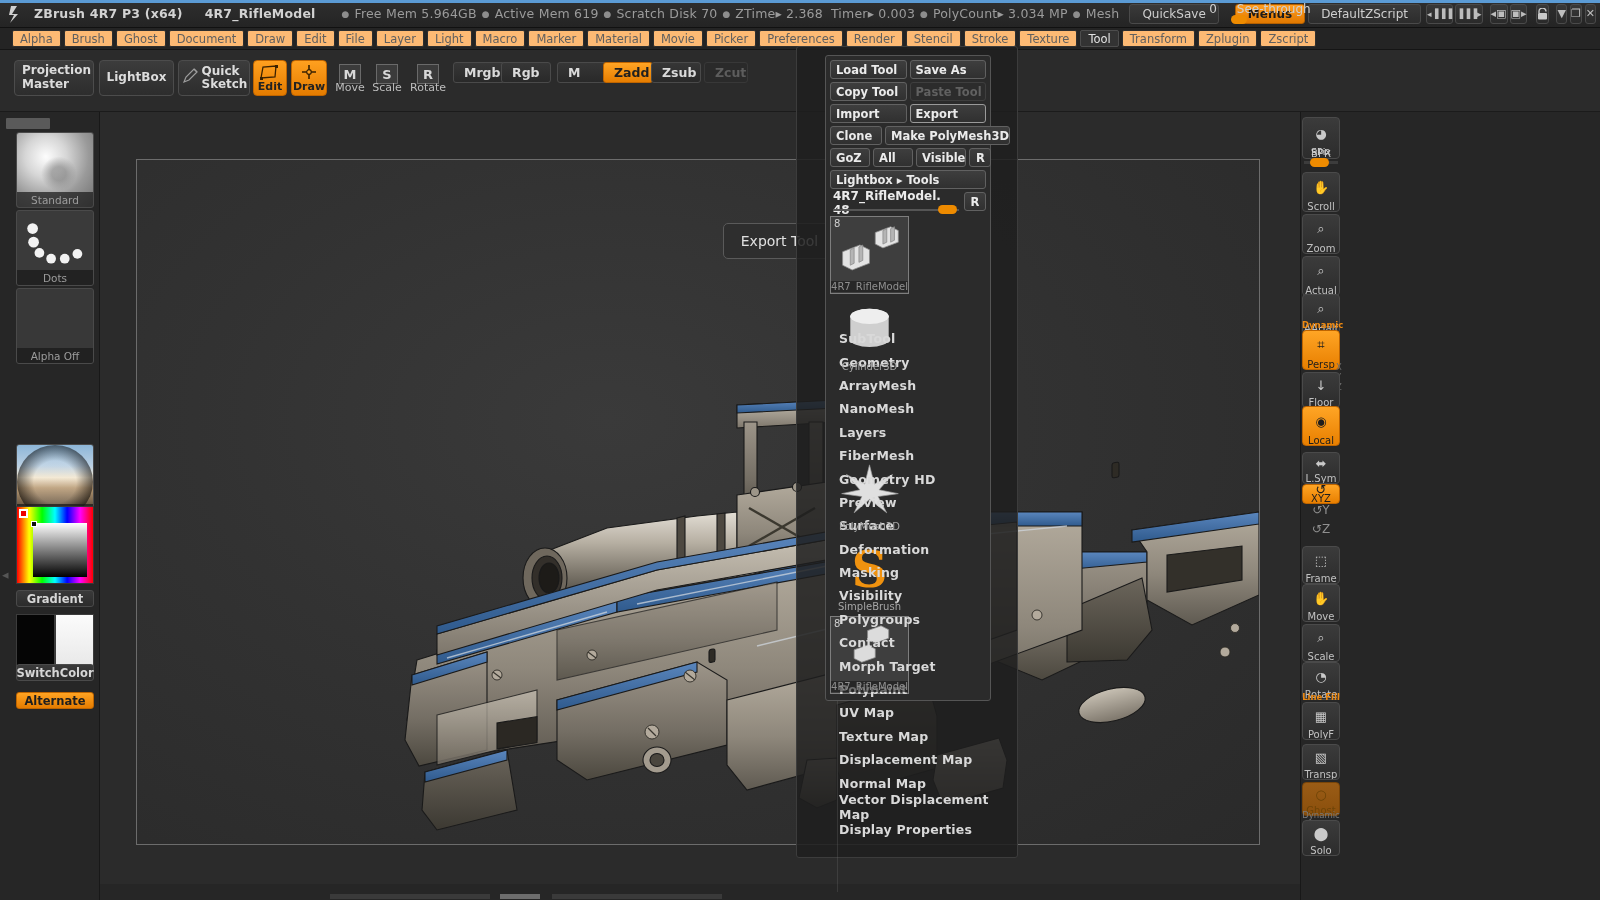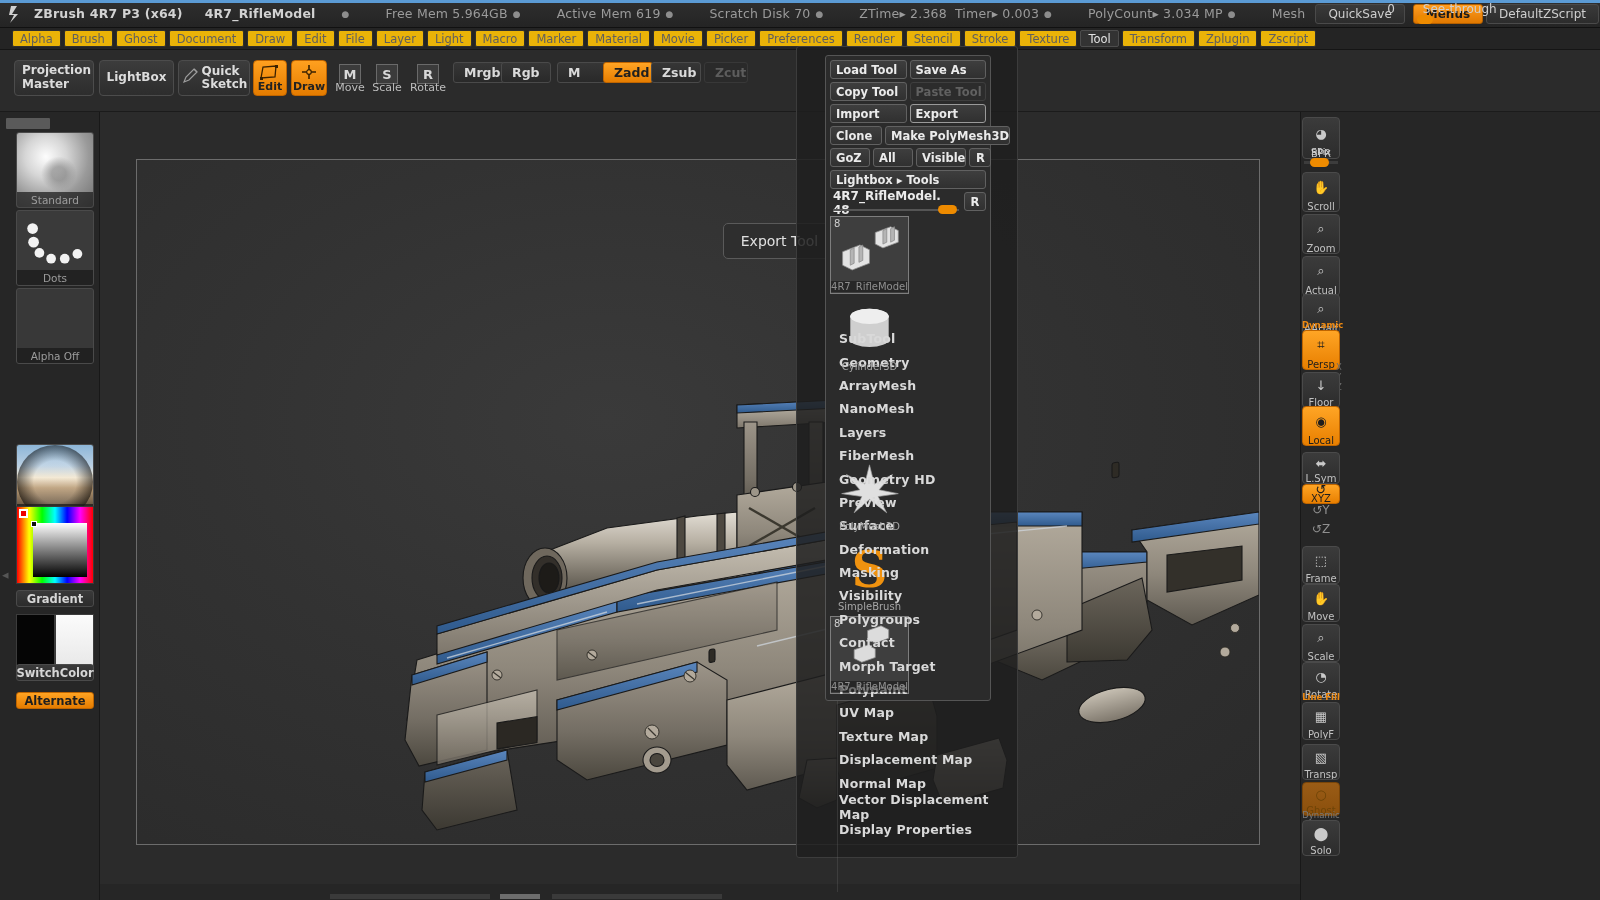--- a/index.html
+++ b/index.html
@@ -15,21 +15,21 @@
   
   .titlebar {
     position:absolute; left:0; top:0; width:1600px; height:28px;
     background:linear-gradient(#2f2f2f,#242424);
     border-bottom:1px solid #111;
     display:flex; align-items:center; gap:0px;
   }
   .tb-accent { position:absolute; left:0; top:0; width:1600px; height:3px; background:#5b9bd5; }
   .zb-logo { width:22px; height:22px; margin-left:4px; position:relative; }
   .zb-logo svg { display:block; }
-  .tb-txt { color:#d3d3d3; font-size:12.5px; white-space:nowrap; font-weight:bold; letter-spacing:0.2px;margin-left:31px;}
+  .tb-txt { color:#d3d3d3; font-size:12.5px; white-space:nowrap; font-weight:bold; letter-spacing:0.2px;}
   .tb-dim { color:#9b9b9b; font-weight:normal; }
   .tb-sep { color:#8d8d8d; margin:0 5px; font-size:9px; }
   .tb-btn {
     height:20px; padding:0 12px; border:1px solid #4a4a4a; border-radius:3px;
     background:linear-gradient(#3a3a3a,#2c2c2c); color:#cfcfcf;
     display:flex; align-items:center; font-size:12px; white-space:nowrap;
   }
   .tb-btn.orange { background:linear-gradient(#ff9d20,#e07800); border-color:#b35f00; color:#1b1b1b; font-weight:bold; }
   .seethru { position:relative; width:178px; height:24px; margin:0 4px; }
   .seethru .lbl { position:absolute; left:14px; top:0px; font-size:12px; color:#d0d0d0; white-space:nowrap; }
@@ -45,21 +45,21 @@
 
   
   .menubar {
     position:absolute; left:0; top:28px; width:1600px; height:22px;
     background:#242424; border-bottom:1px solid #151515;
     display:flex; align-items:center; padding-left:12px; gap:3px;
   }
   .menu-item {
     height:17px; padding:0 7px; display:flex; align-items:center;
     font-size:11.5px; color:#5f5f5f; border:1px solid #2e2e2e; border-radius:2px;
-    background:#eab308;
+    background:#fdba74;
   }
   .menu-item.active { color:#e2e2e2; background:#333; border-color:#4d4d4d; }
 
   
   .toolbar {
     position:absolute; left:0; top:50px; width:1600px; height:62px;
     background:#2b2b2b; border-bottom:1px solid #1b1b1b;
   }
   .tbtn {
     position:absolute; border:1px solid #4c4c4c; border-radius:4px;

